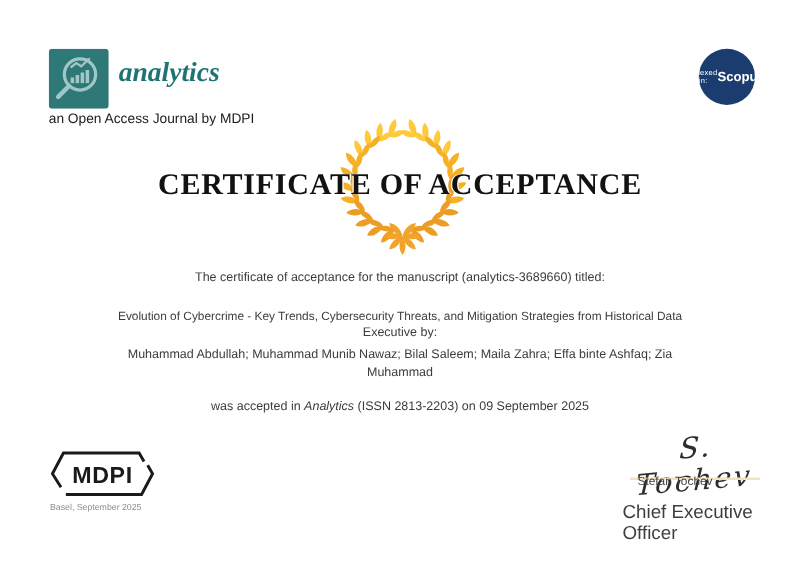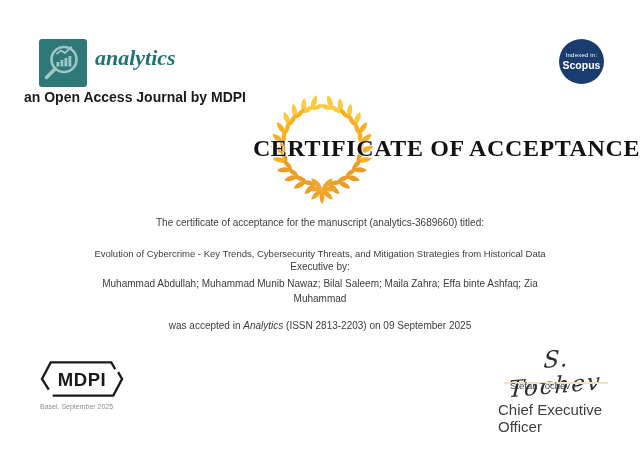--- a/index.html
+++ b/index.html
@@ -4,32 +4,32 @@
 <style>
   html,body{margin:0;padding:0;background:#ffffff;}
   body{width:640px;height:452px;position:relative;overflow:hidden;
        font-family:"Liberation Sans",sans-serif;color:#3c3c3c;}
 
   
   .logo-box{position:absolute;left:39px;top:39px;width:48px;height:48px;}
   .wordmark{position:absolute;left:95px;top:45px;
             font-family:"Liberation Serif",serif;font-style:italic;font-weight:bold;
             font-size:22px;color:#1E7473;}
-  .tagline{position:absolute;left:24px;top:89px;font-size:14px;font-weight:700;color:#1b1b1b;}
+  .tagline{position:absolute;left:39px;top:89px;font-size:11px;font-weight:400;color:#1b1b1b;}
 
   .scopus{position:absolute;left:559px;top:39px;width:45px;height:45px;border-radius:50%;
-          background:#1B3C6E;display:flex;flex-direction:column;align-items:center;
+          background:#1B3C6E;display:flex;align-items:center;
           justify-content:center;color:#fff;text-align:center;}
   .scopus .l1{font-size:6px;letter-spacing:.2px;}
   .scopus .l2{font-size:10.5px;font-weight:bold;margin-top:1px;}
 
   
   .wreath{position:absolute;left:260px;top:96px;width:124px;height:106px;z-index:1;}
   .wreath svg{overflow:visible;}
-  .cert-title{position:absolute;left:0;top:135px;width:640px;text-align:right;z-index:2;
+  .cert-title{position:absolute;left:0;top:135px;width:640px;text-align:center;z-index:2;
               font-family:"Liberation Serif",serif;font-weight:bold;font-size:24px;
               letter-spacing:.6px;color:#121212;
               text-shadow:1px 0 0 #fff,-1px 0 0 #fff;}
 
   
   .bodyline{position:absolute;left:0;width:640px;text-align:center;font-size:10px;color:#3c3c3c;}
   .line-intro{top:217px;}
   .line-paper{top:248px;font-size:9.5px;}
   .line-authoredby{top:261px;}
   .line-authors{top:277px;left:95px;width:450px;line-height:14.5px;}

